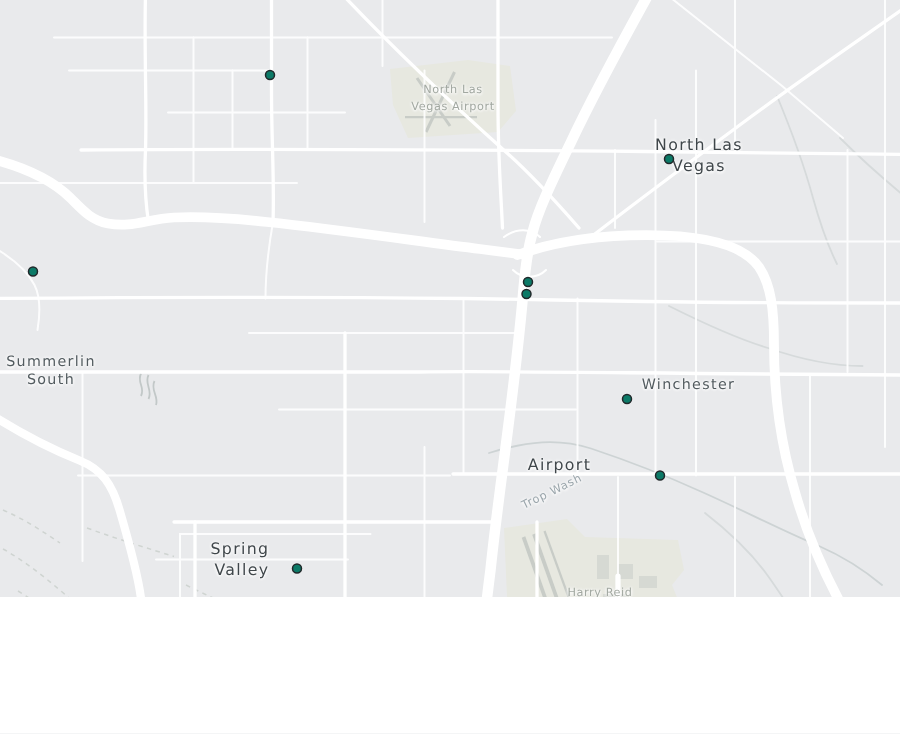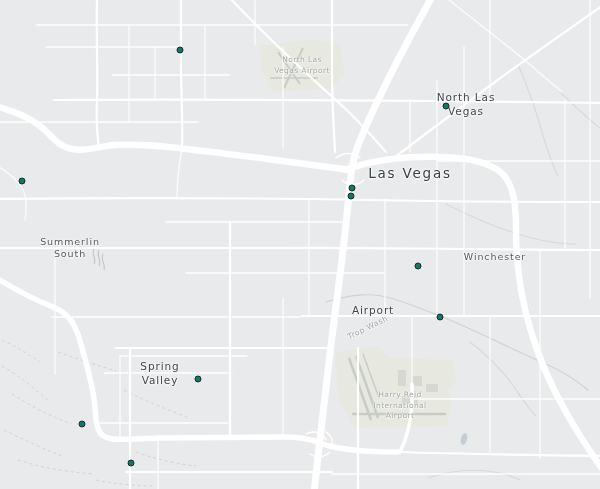--- a/index.html
+++ b/index.html
@@ -1,31 +1,31 @@
 <!DOCTYPE html>
 <html><head>
 <meta charset="utf-8">
 <style>
   html,body{margin:0;padding:0;background:#fff;}
   .map-viewport{
-    position:relative;width:600px;height:489px;overflow:hidden;
+    position:relative;width:600px;height:398px;overflow:hidden;
     background:#e9eaec;
     font-family:"DejaVu Sans","Liberation Sans",sans-serif;
   }
   .map-viewport svg{position:absolute;left:0;top:0;display:block;}
   .layer{position:absolute;left:0;top:0;width:100%;height:100%;}
   .lbl{
     position:absolute;transform:translateX(-50%);
     white-space:pre-line;text-align:center;line-height:1.3;
     text-shadow:0 0 2px #fff,0 0 3px #fff,0 1px 2px rgba(255,255,255,.9);
     user-select:none;
   }
   .lbl-city-major{font-size:13.5px;letter-spacing:1.8px;color:#394044;}
   .lbl-city{font-size:10.5px;letter-spacing:0.9px;color:#3f464a;}
-  .lbl-district{font-size:9.5px;letter-spacing:0.9px;color:#525b5f;margin-left:36px;}
+  .lbl-district{font-size:9.5px;letter-spacing:0.9px;color:#525b5f;}
   .lbl-airport{font-size:7.5px;letter-spacing:0.4px;color:#a2a8a1;line-height:1.4;}
   .lbl-wash{font-size:7.5px;letter-spacing:0.6px;color:#9aa5ab;}
   .marker{
     position:absolute;width:7px;height:7px;border-radius:50%;
     border:1.6px solid #20282a;box-sizing:border-box;
     transform:translate(-50%,-50%);
   }
 </style>
 </head>
 <body>
@@ -155,27 +155,26 @@
     </g>
 
     <ellipse cx="464" cy="439" rx="3" ry="6" fill="#c3ced4" transform="rotate(15 464 439)"></ellipse>
   </svg>
 
   <div class="layer" id="label-layer">
       <div class="lbl lbl-airport" style="left: 302px; top: 55px;">North Las
 Vegas Airport</div>
       <div class="lbl lbl-city" style="left: 466px; top: 91px;">North Las
 Vegas</div>
-      <div class="lbl lbl-city-major" style="left: 410px; top: 165px;">Las Vegas</div>
       <div class="lbl lbl-district" style="left: 34px; top: 236px;">Summerlin
 South</div>
       <div class="lbl lbl-district" style="left: 459px; top: 251px;">Winchester</div>
       <div class="lbl lbl-city" style="left: 373px; top: 304px;">Airport</div>
       <div class="lbl lbl-wash" style="left: 368px; top: 323px; transform: translateX(-50%) rotate(-26deg);">Trop Wash</div>
-      <div class="lbl lbl-city" style="left: 160px; top: 360px;">Spring
+      <div class="lbl lbl-city" style="left: 160px; top: 360px; text-align: right;">Spring
 Valley</div>
       <div class="lbl lbl-airport" style="left: 400px; top: 390px;">Harry Reid
 International
 Airport</div>
     </div>
   <div class="layer" id="marker-layer">
       <div class="marker" style="left: 180px; top: 50px; background: rgb(12, 122, 103); border-color: rgb(32, 40, 42);"></div>
       <div class="marker" style="left: 22px; top: 181px; background: rgb(12, 122, 103); border-color: rgb(32, 40, 42);"></div>
       <div class="marker" style="left: 446px; top: 106px; background: rgb(12, 122, 103); border-color: rgb(32, 40, 42);"></div>
       <div class="marker" style="left: 352px; top: 188px; background: rgb(12, 122, 103); border-color: rgb(32, 40, 42);"></div>

